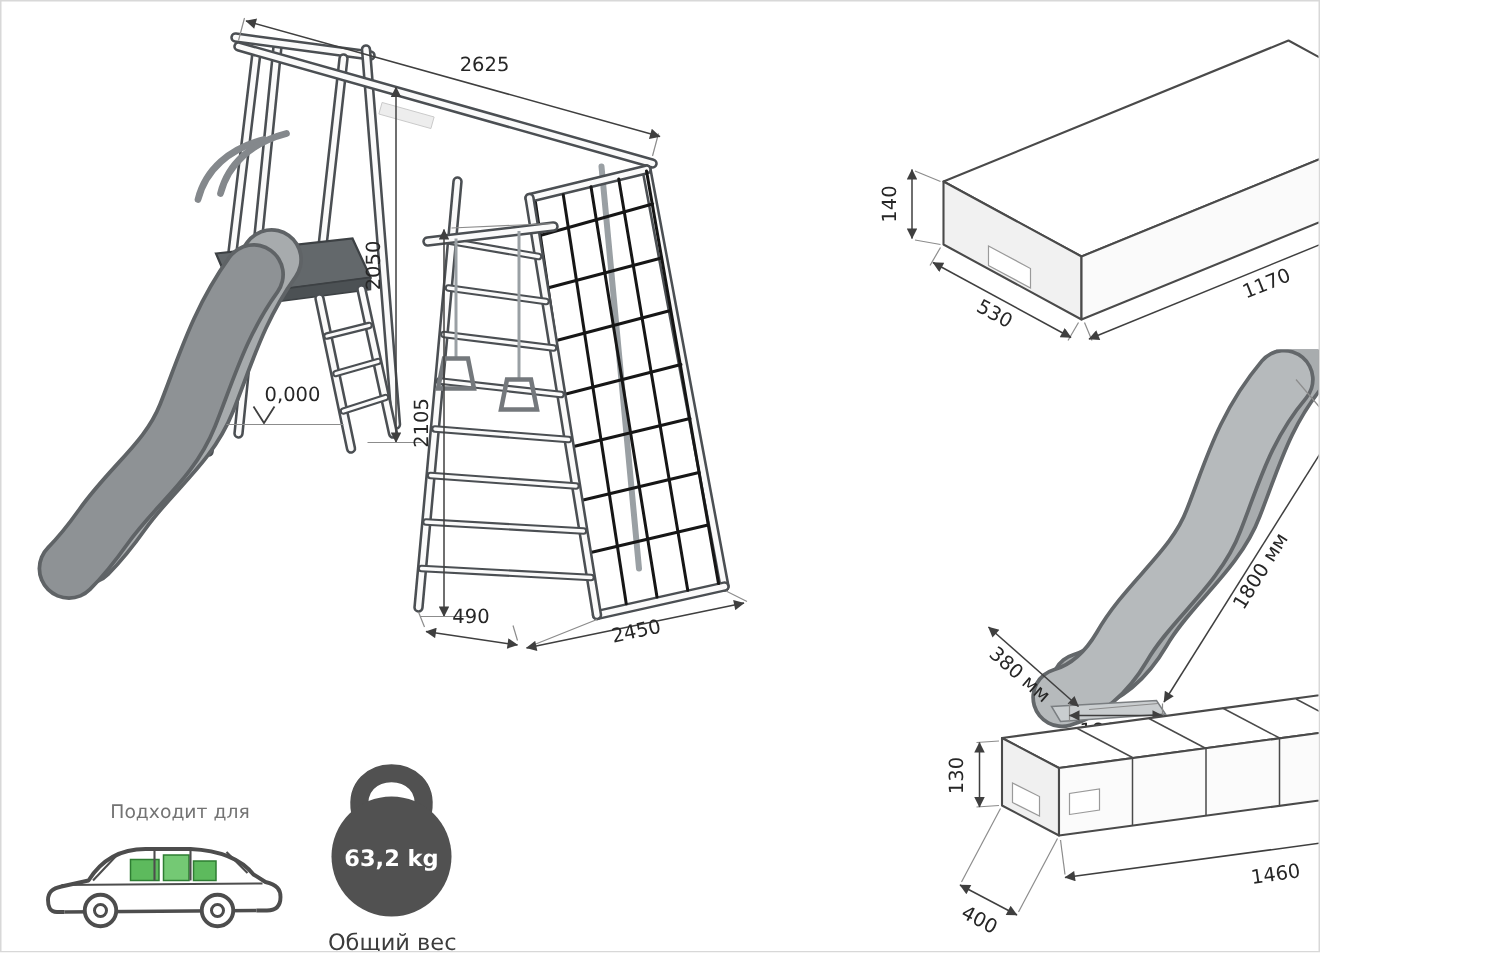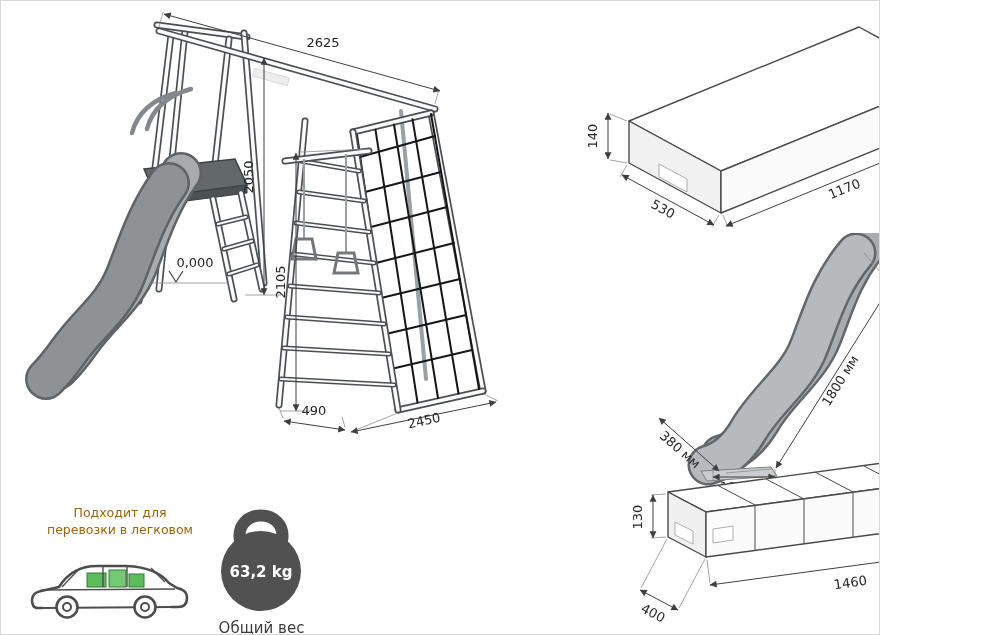--- a/index.html
+++ b/index.html
@@ -17,22 +17,22 @@
   
   .dim { stroke:#3f3f3f; stroke-width:1; fill:none; }
   .ext { stroke:#8c8c8c; stroke-width:0.8; fill:none; }
   .dimtxt { font-size:13px; fill:#262626; }
 
   .box-face { stroke:#4a4a4a; stroke-width:1.4; stroke-linejoin:round; }
   .seg { stroke:#4a4a4a; stroke-width:1; }
   .lbl { fill:#ffffff; stroke:#9a9a9a; stroke-width:0.8; }
   .net { stroke:#161616; stroke-width:2; fill:none; stroke-linecap:round; }
 
-  .note { position:absolute; left:26px; top:504px; width:186px; text-align:center;
-          color:#a16207; font-size:12.5px; line-height:1.32; }
+  .note { position:absolute; left:26px; top:532px; width:186px; text-align:center;
+          color:#737373; font-size:12.5px; line-height:1.32; }
   .note span { display:block; }
   .weight-label { position:absolute; left:203px; top:618px; width:115px; text-align:center;
           color:#3c3c3c; font-size:15px; }
 </style>
 </head>
 <body>
 
 <div class="canvas">
 
   <svg class="abs" style="left:0;top:0" width="560" height="460" viewBox="0 0 560 460">
@@ -274,21 +274,20 @@
 
       <line class="ext" x1="146" y1="119" x2="149" y2="142"></line>
       <line class="ext" x1="391" y1="86" x2="394" y2="109"></line>
       <line class="dim" x1="149" y1="144" x2="394" y2="111" marker-start="url(#arrB2)" marker-end="url(#arrB2)"></line>
       <text class="dimtxt" transform="rotate(-8 290 146)" x="290" y="146" text-anchor="middle">1460</text>
     </g>
   </svg>
 
   <div class="note">
     <span>Подходит для</span>
-    <span>перевозки в легковом</span>
   </div>
 
   <svg class="abs" style="left:28px;top:548px" width="172" height="80" viewBox="0 0 172 80">
     <g>
       <rect x="58" y="24" width="19" height="14" fill="#5dba5d" stroke="#2e7d32"></rect>
       <rect x="80" y="21" width="17" height="17" fill="#74c974" stroke="#2e7d32"></rect>
       <rect x="100" y="25" width="15" height="13" fill="#5dba5d" stroke="#2e7d32"></rect>
     </g>
     <path d="M14,59 L9,59 C4,59 3,55 3,51 C3,45 7,43 12,42 L30,38 C40,22 54,17 68,17 L98,17 C118,18 132,24 140,34 L148,39 C156,41 158,44 158,49 C158,55 155,58 149,58 L142,58" fill="none" stroke="#4d4d4d" stroke-width="2.6" stroke-linejoin="round"></path>
     <line x1="14" y1="59" x2="142" y2="58" stroke="#4d4d4d" stroke-width="2.2"></line>

